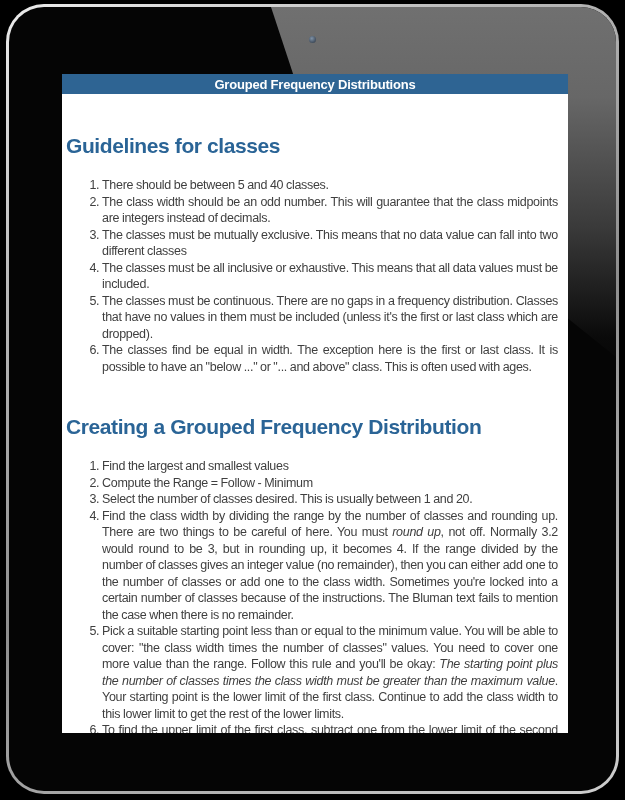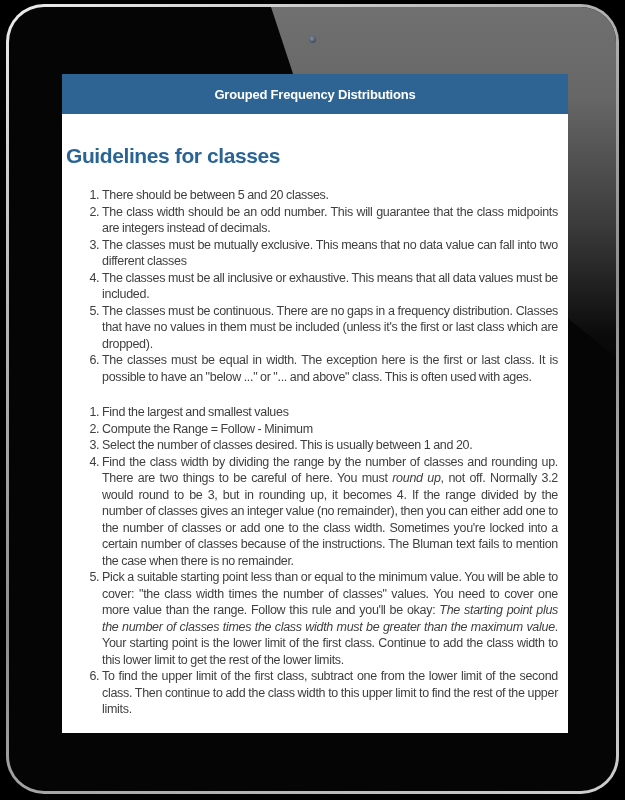--- a/index.html
+++ b/index.html
@@ -34,33 +34,33 @@
     position:absolute;left:300px;top:29px;width:7px;height:7px;border-radius:50%;
     background:radial-gradient(circle at 40% 35%,#8194a8 0%,#4e5c6d 55%,#2c3642 100%);
   }
 
   
   .page{
     position:absolute;left:53px;top:67px;width:506px;height:659px;
     background:#ffffff;overflow:hidden;
   }
   .title-bar{
-    height:40px;background:var(--accent);
+    height:20px;background:var(--accent);
     display:flex;align-items:center;justify-content:center;
   }
   .title-bar span{
     color:#ffffff;font-size:13px;font-weight:bold;letter-spacing:-0.2px;
   }
   .content{
     padding:0 10px 0 4px;
   }
   .section-heading{
     color:var(--heading);
     font-size:21px;font-weight:700;letter-spacing:-0.4px;
-    margin:30px 0 0 0;line-height:1.15;
+    margin:40px 0 0 0;line-height:1.15;
   }
   .rules-list{
     margin:19px 0 0 0;
     padding-left:36px;
   }
   .rules-list li{
     font-size:12.5px;line-height:16.5px;color:var(--text);
     text-align:justify;letter-spacing:-0.3px;word-spacing:-0.4px;
   }
   .rules-list li em{font-style:italic;}
@@ -74,27 +74,28 @@
       <div class="reflection"></div>
       <div class="camera"></div>
       <div class="page">
         <div class="title-bar">
           <span>Grouped Frequency Distributions</span>
         </div>
         <div class="content">
           <div>
               <h2 class="section-heading">Guidelines for classes</h2>
               <ol class="rules-list">
-                <li><span>There should be between 5 and 20 classes.</span></li>
+                <li><span>There should be between 5 and 40 classes.</span></li>
                 <li><span>The class width should be an odd number. This will guarantee that the class midpoints are integers instead of decimals.</span></li>
                 <li><span>The classes must be mutually exclusive. This means that no data value can fall into two different classes</span></li>
                 <li><span>The classes must be all inclusive or exhaustive. This means that all data values must be included.</span></li>
                 <li><span>The classes must be continuous. There are no gaps in a frequency distribution. Classes that have no values in them must be included (unless it's the first or last class which are dropped).</span></li>
-                <li><span>The classes must be equal in width. The exception here is the first or last class. It is possible to have an "below ..." or "... and above" class. This is often used with ages.</span></li>
+                <li><span>The classes find be equal in width. The exception here is the first or last class. It is possible to have an "below ..." or "... and above" class. This is often used with ages.</span></li>
               </ol>
+              <h2 class="section-heading">Creating a Grouped Frequency Distribution</h2>
               <ol class="rules-list">
                 <li><span>Find the largest and smallest values</span></li>
                 <li><span>Compute the Range = Follow - Minimum</span></li>
                 <li><span>Select the number of classes desired. This is usually between 1 and 20.</span></li>
                 <li><span>Find the class width by dividing the range by the number of classes and rounding up. There are two things to be careful of here. You must </span><em>round up</em><span>, not off. Normally 3.2 would round to be 3, but in rounding up, it becomes 4. If the range divided by the number of classes gives an integer value (no remainder), then you can either add one to the number of classes or add one to the class width. Sometimes you're locked into a certain number of classes because of the instructions. The Bluman text fails to mention the case when there is no remainder.</span></li>
                 <li><span>Pick a suitable starting point less than or equal to the minimum value. You will be able to cover: "the class width times the number of classes" values. You need to cover one more value than the range. Follow this rule and you'll be okay: </span><em>The starting point plus the number of classes times the class width must be greater than the maximum value</em><span>. Your starting point is the lower limit of the first class. Continue to add the class width to this lower limit to get the rest of the lower limits.</span></li>
                 <li><span>To find the upper limit of the first class, subtract one from the lower limit of the second class. Then continue to add the class width to this upper limit to find the rest of the upper limits.</span></li>
               </ol>
             </div>
         </div>

